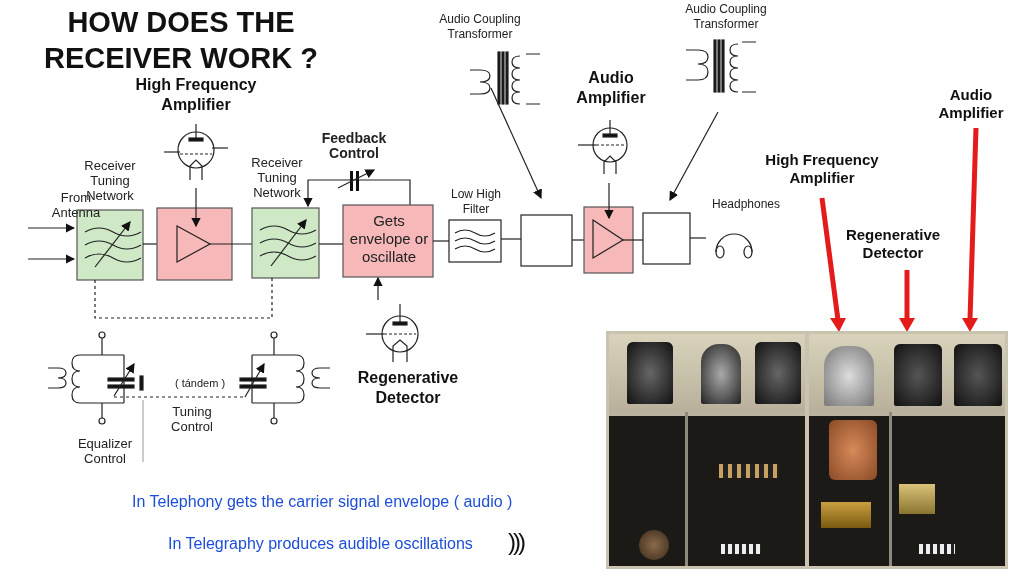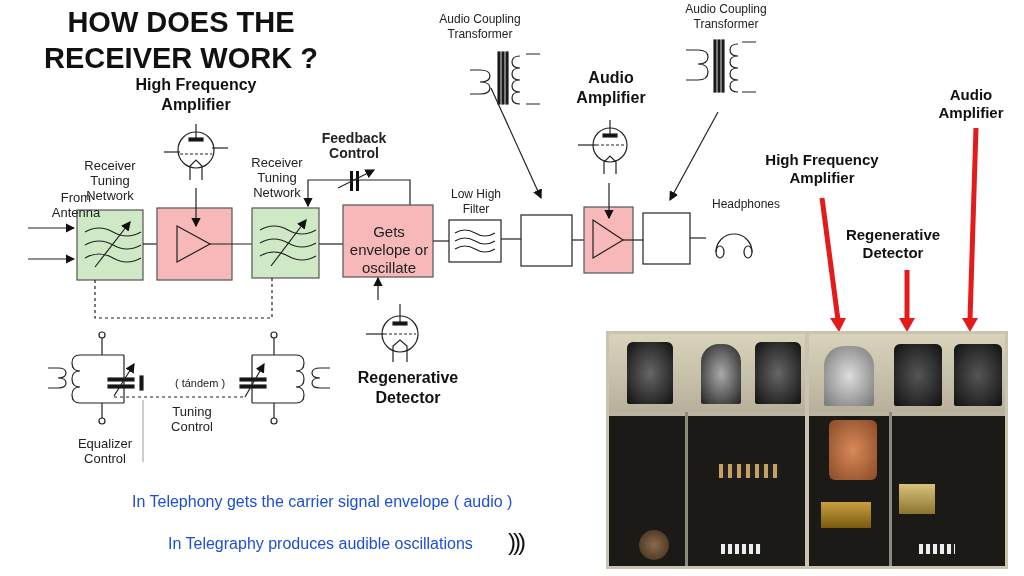--- a/index.html
+++ b/index.html
@@ -159,21 +159,21 @@
     <line x1="976" y1="128" x2="970" y2="320"></line>
     <path d="M962,318 L978,318 L970,332 z" stroke="none"></path>
   </g>
 </svg>
 
 <div class="abs blbl" style="left:120px;top:75px;width:152px;">High Frequency Amplifier</div>
 <div class="abs lbl" style="left:2px;top:190px;width:60px;margin-left:44px;">From Antenna</div>
 <div class="abs lbl" style="left:76px;top:158px;width:68px;">Receiver Tuning Network</div>
 <div class="abs lbl" style="left:247px;top:155px;width:60px;">Receiver Tuning Network</div>
 <div class="abs lbl" style="left:314px;top:131px;width:80px;font-size:14px;font-weight:bold;">Feedback Control</div>
-<div class="abs lbl" style="left:347px;top:212px;width:84px;font-size:15px;line-height:18px;margin-top:11px;">Gets envelope or oscillate</div>
+<div class="abs lbl" style="left:347px;top:212px;width:84px;font-size:15px;line-height:18px;">Gets envelope or oscillate</div>
 <div class="abs lbl" style="left:440px;top:187px;width:72px;font-size:12px;">Low High Filter</div>
 <div class="abs lbl" style="left:430px;top:12px;width:100px;font-size:12px;">Audio Coupling Transformer</div>
 <div class="abs lbl" style="left:676px;top:2px;width:100px;font-size:12px;">Audio Coupling Transformer</div>
 <div class="abs blbl" style="left:568px;top:68px;width:86px;">Audio Amplifier</div>
 <div class="abs lbl" style="left:698px;top:197px;width:80px;font-size:12px;margin-left:8px;">Headphones</div>
 <div class="abs blbl" style="left:348px;top:368px;width:120px;">Regenerative Detector</div>
 <div class="abs lbl" style="left:165px;top:376px;width:70px;font-size:11px;">( tándem )</div>
 <div class="abs lbl" style="left:160px;top:404px;width:64px;">Tuning Control</div>
 <div class="abs lbl" style="left:72px;top:436px;width:66px;">Equalizer Control</div>
 

